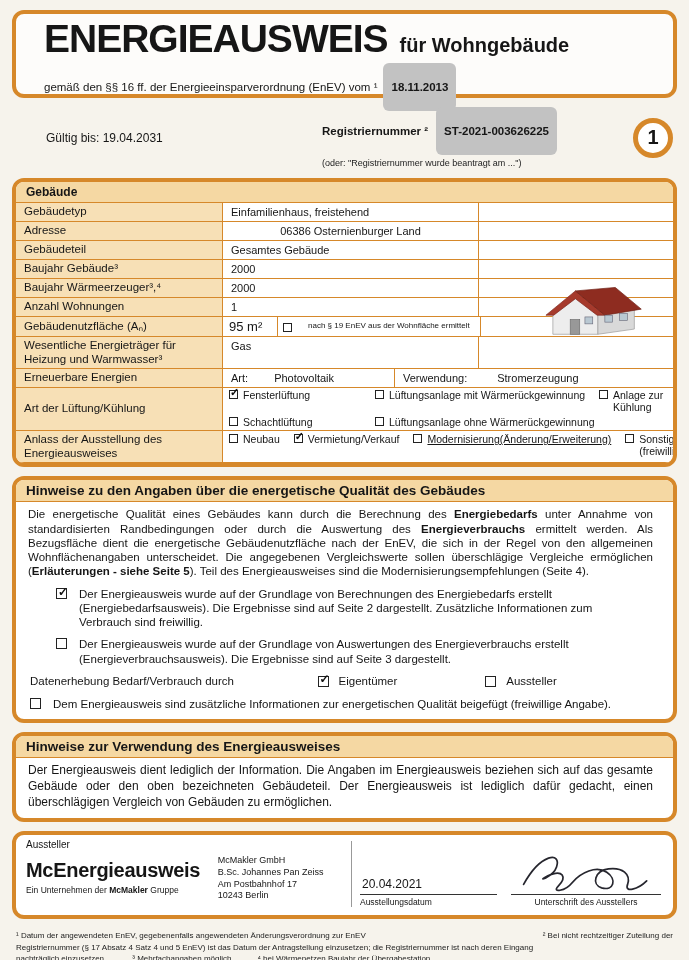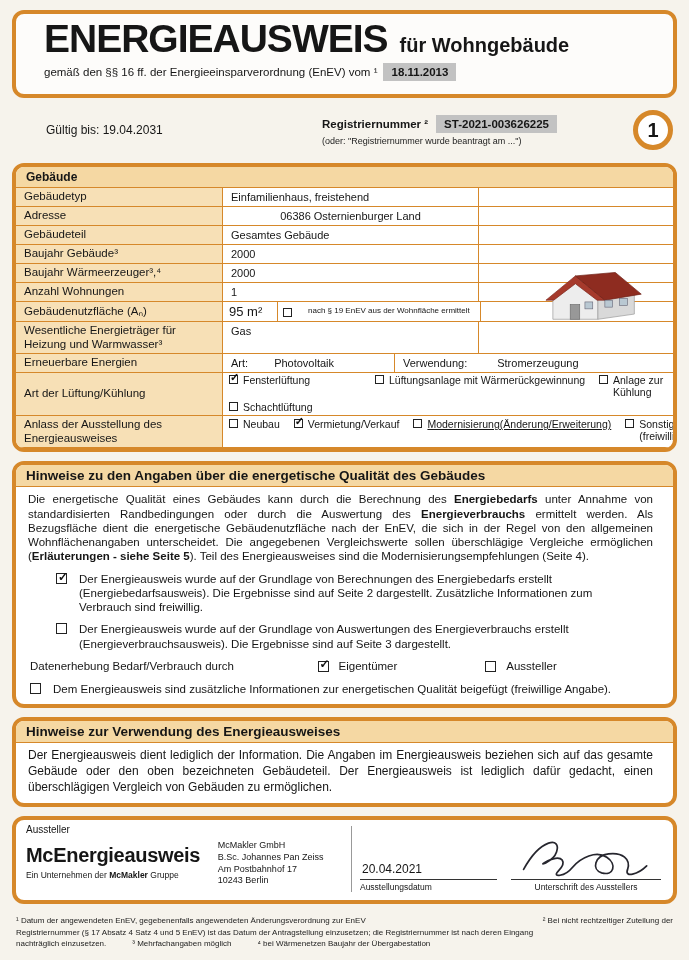--- a/index.html
+++ b/index.html
@@ -25,21 +25,21 @@
     border:4px solid var(--orange);
     border-radius:12px;
     background:#fdfcfa;
     padding:4px 16px 6px 28px;
     height:88px;
   }
   .title-row{display:flex;align-items:baseline;gap:12px;}
   .big-title{font-size:39px;font-weight:bold;letter-spacing:-1px;line-height:1.1;}
   .big-sub{font-size:20px;font-weight:bold;}
   .law-row{font-size:11.5px;margin-top:2px;display:flex;align-items:center;gap:6px;}
-  .hl{background:var(--hl);padding:3px 8px;font-weight:bold;}
+  .hl{background:var(--hl);padding:18px 8px;font-weight:bold;border-radius:6px;}
 
   
   .meta-row{display:flex;align-items:center;margin:9px 0 10px 0;min-height:46px;}
   .valid{font-size:12px;width:310px;padding-left:34px;}
   .reg-block{flex:1;}
   .reg-line{font-size:11.5px;display:flex;align-items:center;gap:8px;}
   .reg-line .b{font-weight:bold;}
   .reg-note{font-size:9px;margin-top:3px;color:#222;}
   .page-circle{
     width:40px;height:40px;border:5px solid var(--orange);border-radius:50%;
@@ -258,20 +258,24 @@
           <span>Lüftungsanlage mit Wärmerückgewinnung</span>
         </span>
         <span class="opt">
           <span class="cb"></span>
           <span style="width:62px;display:inline-block;">Anlage zur Kühlung</span>
         </span>
         <span class="opt">
           <span class="cb"></span>
           <span>Schachtlüftung</span>
         </span>
+        <span class="opt">
+          <span class="cb"></span>
+          <span>Lüftungsanlage ohne Wärmerückgewinnung</span>
+        </span>
         <span></span>
       </div>
     </div>
 
     <div class="g-row">
       <div class="g-label">Anlass der Ausstellung des Energieausweises</div>
       <div class="g-flex anlass-line">
         <span class="opt">
           <span class="cb"></span>
           <span>Neubau</span>

